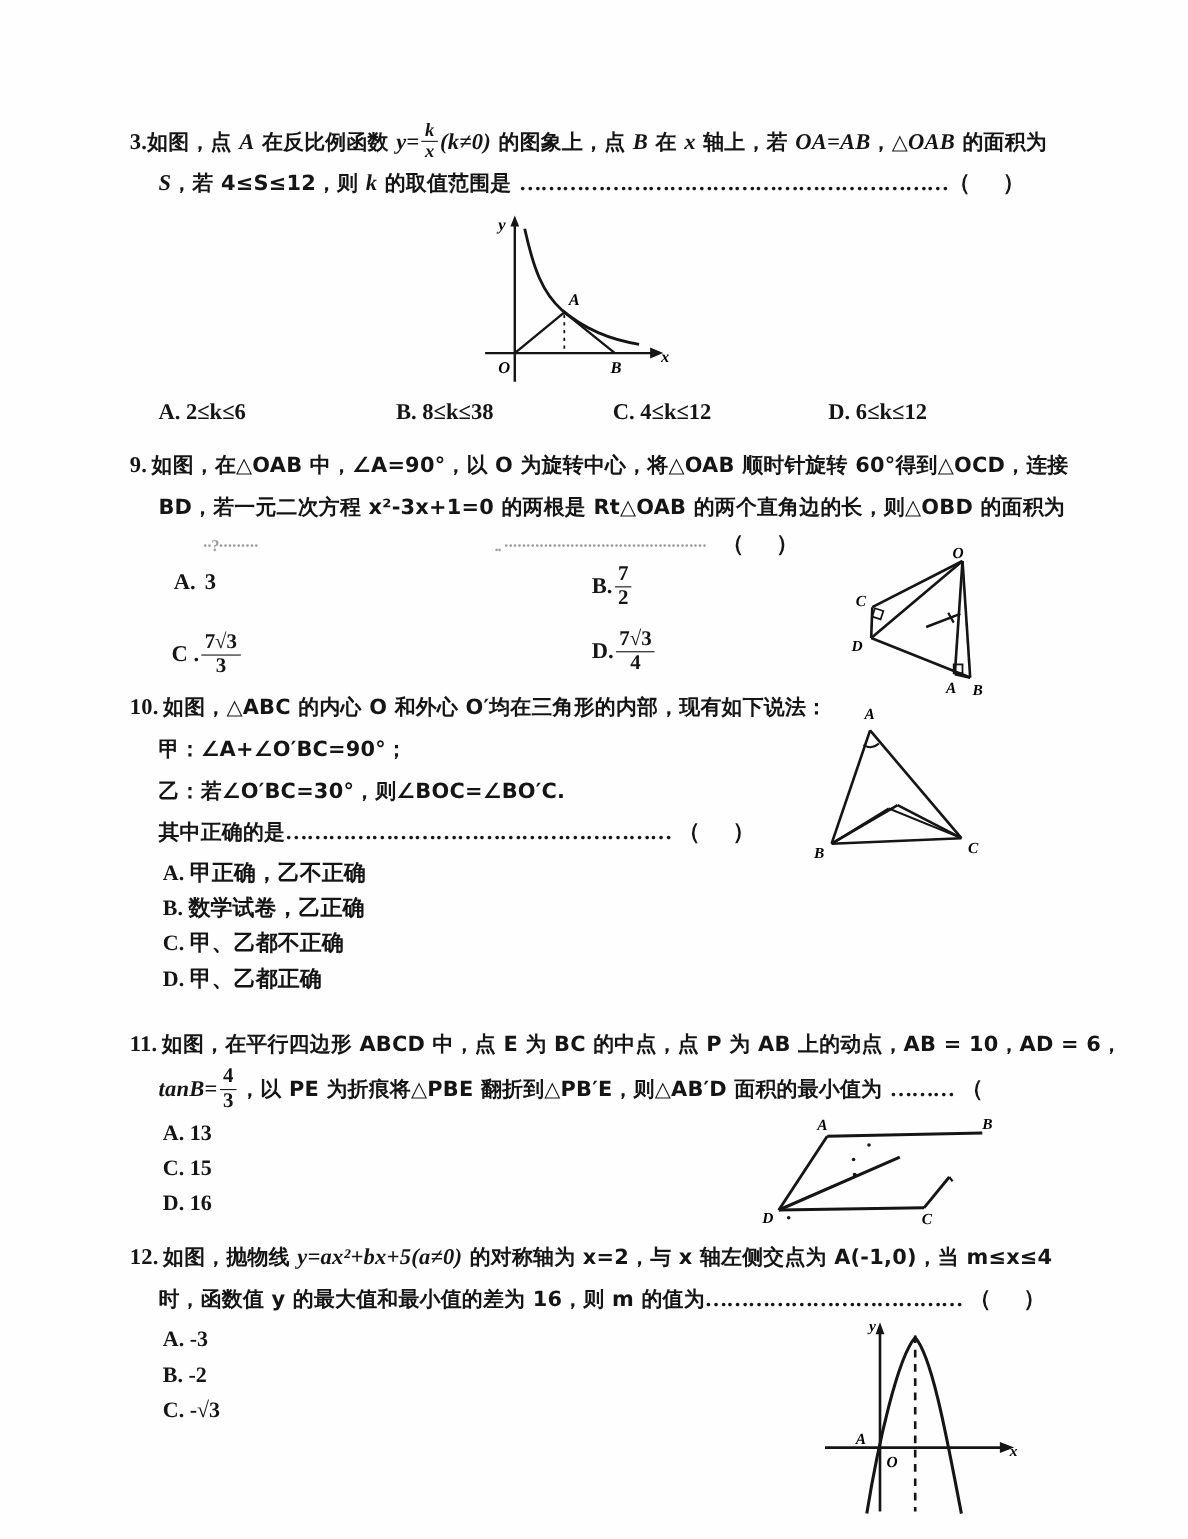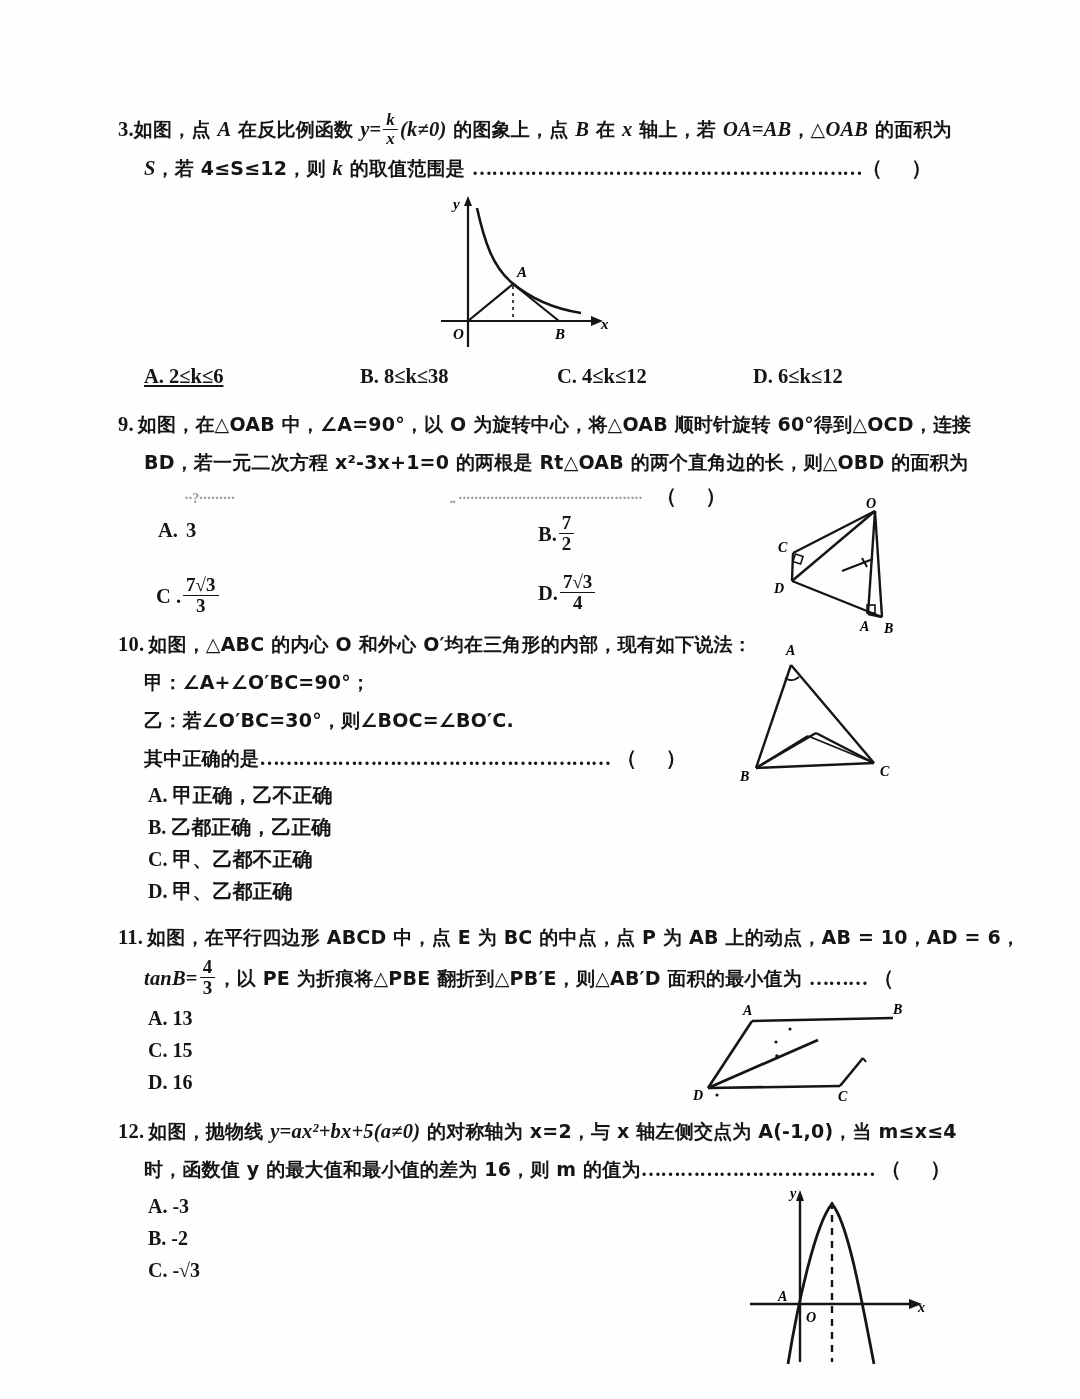--- a/index.html
+++ b/index.html
@@ -151,21 +151,21 @@
           <line x1="80" y1="94" x2="80" y2="128" stroke="#151515" stroke-width="1.6" stroke-dasharray="3,4"></line>
           <text class="figlabel" x="20" y="17" font-size="15" font-style="italic" font-weight="bold" font-family="Liberation Serif, serif">y</text>
           <text class="figlabel" x="168" y="137" font-size="15" font-style="italic" font-weight="bold" font-family="Liberation Serif, serif">x</text>
           <text class="figlabel" x="20" y="147" font-size="15" font-style="italic" font-weight="bold" font-family="Liberation Serif, serif">O</text>
           <text class="figlabel" x="84" y="85" font-size="15" font-style="italic" font-weight="bold" font-family="Liberation Serif, serif">A</text>
           <text class="figlabel" x="122" y="147" font-size="15" font-style="italic" font-weight="bold" font-family="Liberation Serif, serif">B</text>
         </svg>
       </div>
 
       <div class="opts row4" style="margin-top:170px;">
-        <span class="opt" style="width:216px; padding-left:26px;text-decoration:underline;">A. 2≤k≤6</span><span class="opt" style="display:inline-block;width:197px;">B. 8≤k≤38</span><span class="opt" style="display:inline-block;width:196px;">C. 4≤k≤12</span><span class="opt" style="display:inline-block;">D. 6≤k≤12</span>
+        <span class="opt" style="width:216px; padding-left:26px;">A. 2≤k≤6</span><span class="opt" style="display:inline-block;width:197px;">B. 8≤k≤38</span><span class="opt" style="display:inline-block;width:196px;">C. 4≤k≤12</span><span class="opt" style="display:inline-block;">D. 6≤k≤12</span>
       </div>
     </div>
 
     <div class="q" style="margin-top:10px;">
       <div class="qline">
         <span class="num">9.</span><span class="cn" style="margin-left:4px;">如图，在△OAB 中，∠A=90°，以 O 为旋转中心，将△OAB 顺时针旋转 60°得到△OCD，连接</span>
       </div>
       <div class="qline indent">
         <span class="cn">BD，若一元二次方程 x²-3x+1=0 的两根是 Rt△OAB 的两个直角边的长，则△OBD 的面积为</span>
       </div>
@@ -249,27 +249,27 @@
 
           <path d="M 57 45 Q 64 50 71 44" stroke="#151515" stroke-width="1.8" fill="none"></path>
           <text x="58" y="22" font-size="14" font-style="italic" font-weight="bold" font-family="Liberation Serif, serif">A</text>
           <text x="12" y="148" font-size="14" font-style="italic" font-weight="bold" font-family="Liberation Serif, serif">B</text>
           <text x="152" y="143" font-size="14" font-style="italic" font-weight="bold" font-family="Liberation Serif, serif">C</text>
         </svg>
       </div>
 
       <div class="optlist" style="margin-top:2px;">
         <span class="opt">A. 甲正确，乙不正确</span>
-        <span class="opt">B. 乙都正确，乙正确</span>
+        <span class="opt">B. 数学试卷，乙正确</span>
         <span class="opt">C. 甲、乙都不正确</span>
         <span class="opt">D. 甲、乙都正确</span>
       </div>
     </div>
 
-    <div class="q" style="margin-top:11px;">
+    <div class="q" style="margin-top:24px;">
       <div class="qline">
         <span class="num">11.</span><span class="cn" style="margin-left:4px;">如图，在平行四边形 ABCD 中，点 E 为 BC 的中点，点 P 为 AB 上的动点，AB = 10，AD = 6，</span>
       </div>
       <div class="qline indent" style="line-height:44px;">
         <span class="it">tanB</span><span>=</span><span class="frac big" style="font-style:normal;"><span class="n">4</span><span class="d">3</span></span><span class="cn">，以 PE 为折痕将△PBE 翻折到△PB′E，则△AB′D 面积的最小值为 </span><span class="dots">………</span><span class="paren" style="margin-left:6px;">（</span>
       </div>
 
       <div class="fig" style="left:572px; top:78px; width:240px; height:115px;">
         <svg width="240" height="115" viewBox="0 0 240 115">
 

